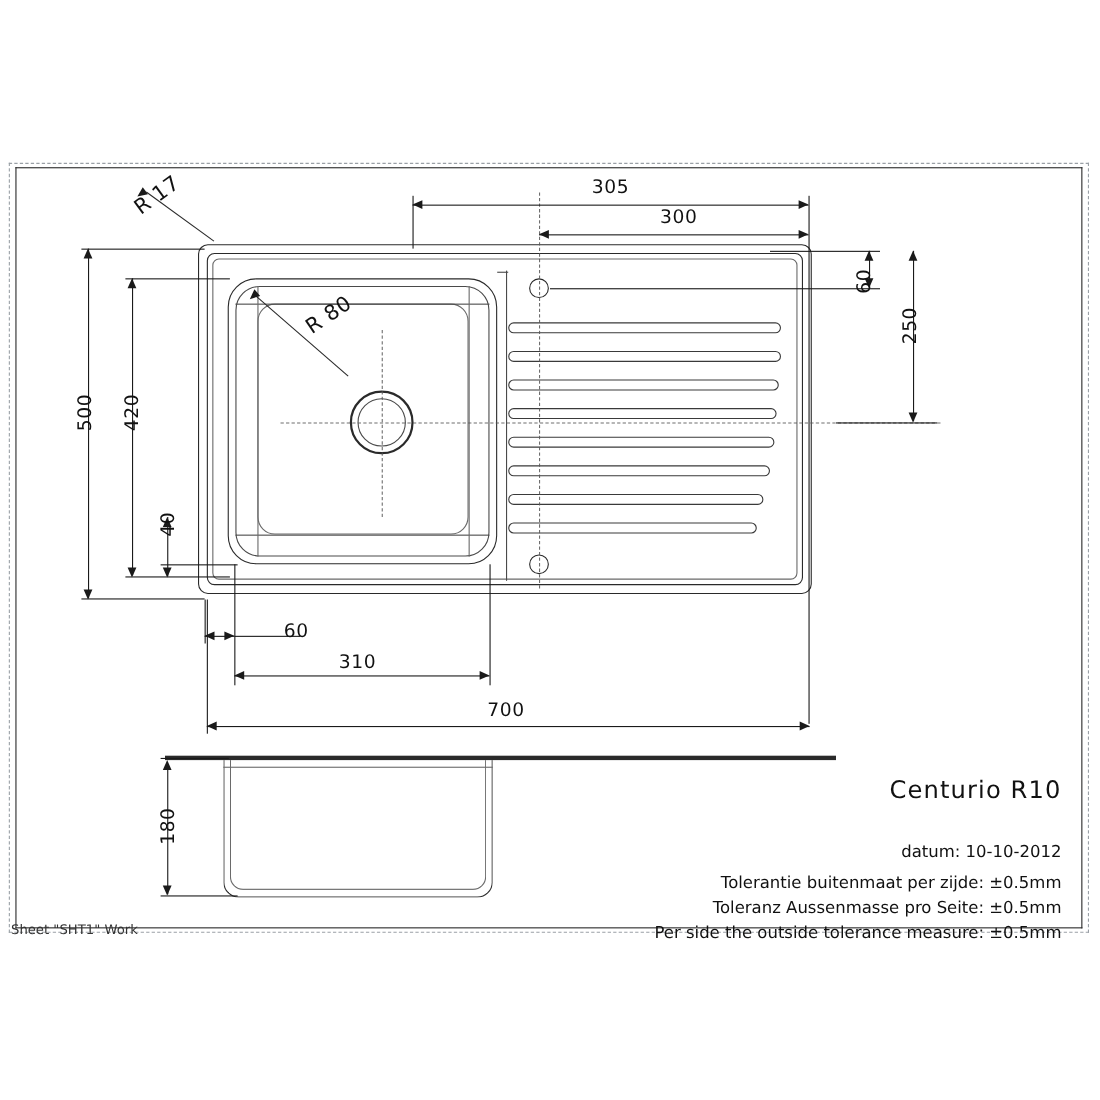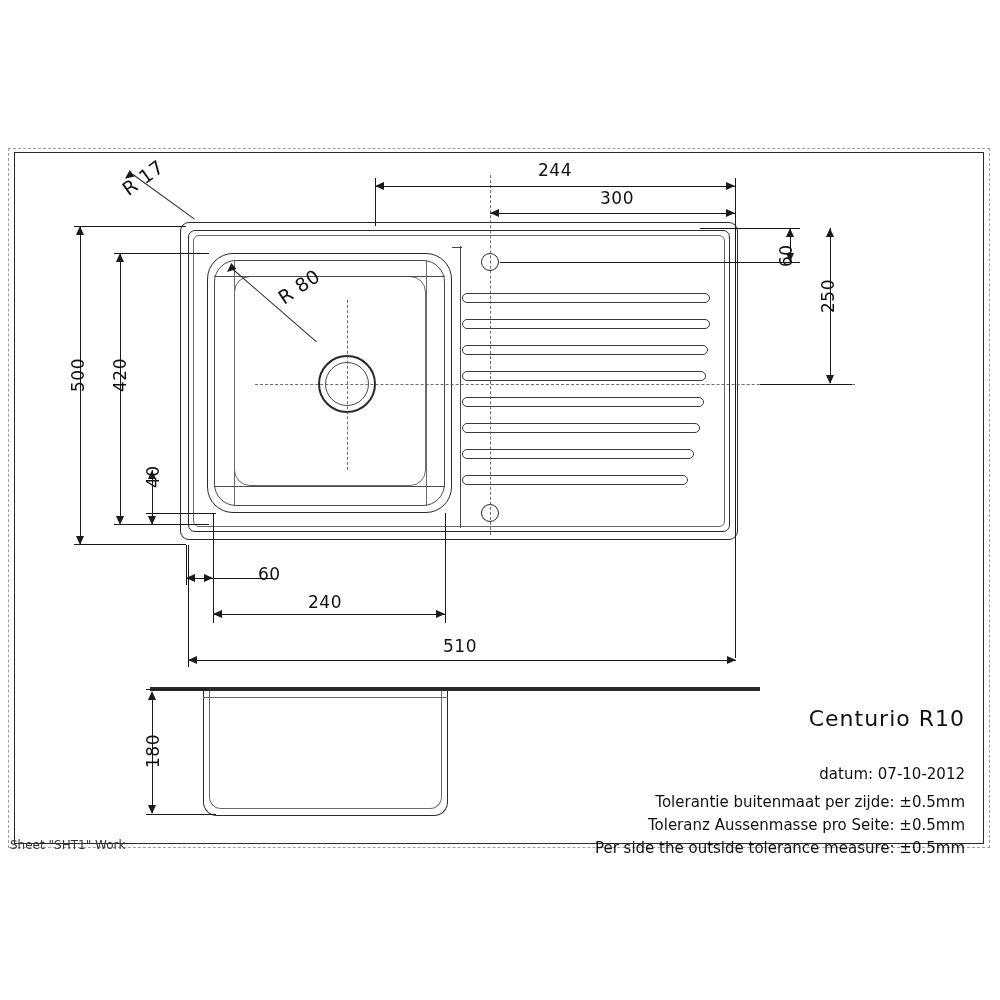--- a/index.html
+++ b/index.html
@@ -332,21 +332,21 @@
 
   <div class="centerline" style="left:255px; top:384px; width:600px;"></div>
   <div class="centerline-v" style="left:347px; top:300px; height:170px;"></div>
   <div class="centerline-v" style="left:490px; top:175px; height:360px;"></div>
 
   <div class="line hline dimline" style="left:375px; top:186px; width:360px;"></div>
   <div class="arrow arr-left" style="left:375px; top:182px;"></div>
   <div class="arrow arr-right" style="left:726px; top:182px;"></div>
   <div class="line vline dimline" style="left:375px; top:178px; height:48px;"></div>
   <div class="line vline dimline" style="left:735px; top:178px; height:480px;"></div>
-  <div class="lbl" style="left:538px; top:160px;">244</div>
+  <div class="lbl" style="left:538px; top:160px;">305</div>
 
   <div class="line hline dimline" style="left:490px; top:213px; width:245px;"></div>
   <div class="arrow arr-left" style="left:490px; top:209px;"></div>
   <div class="arrow arr-right" style="left:726px; top:209px;"></div>
   <div class="lbl" style="left:600px; top:188px;">300</div>
 
   <div class="line vline dimline" style="left:790px; top:228px; height:34px;"></div>
   <div class="arrow arr-up" style="left:786px; top:228px;"></div>
   <div class="arrow arr-down" style="left:786px; top:253px;"></div>
   <div class="line hline dimline" style="left:500px; top:262px; width:300px;"></div>
@@ -385,27 +385,27 @@
   <div class="arrow arr-right" style="left:204px; top:574px;"></div>
   <div class="line hline dimline" style="left:186px; top:578px; width:27px;"></div>
   <div class="line vline dimline" style="left:186px; top:545px; height:40px;"></div>
   <div class="line vline dimline" style="left:213px; top:513px; height:110px;"></div>
   <div class="lbl" style="left:258px; top:564px;">60</div>
 
   <div class="line hline dimline" style="left:213px; top:614px; width:232px;"></div>
   <div class="arrow arr-left" style="left:213px; top:610px;"></div>
   <div class="arrow arr-right" style="left:436px; top:610px;"></div>
   <div class="line vline dimline" style="left:445px; top:513px; height:110px;"></div>
-  <div class="lbl" style="left:308px; top:592px;">240</div>
+  <div class="lbl" style="left:308px; top:592px;">310</div>
 
   <div class="line hline dimline" style="left:188px; top:660px; width:548px;"></div>
   <div class="arrow arr-left" style="left:188px; top:656px;"></div>
   <div class="arrow arr-right" style="left:727px; top:656px;"></div>
   <div class="line vline dimline" style="left:188px; top:545px; height:122px;"></div>
-  <div class="lbl" style="left:443px; top:636px;">510</div>
+  <div class="lbl" style="left:443px; top:636px;">700</div>
 
   <div class="line" style="left:133px; top:174px; width:76px; height:1px; transform: rotate(36deg); transform-origin: left center;"></div>
   <div class="arrow arr-left" style="left:124px; top:172px; transform: rotate(-36deg);"></div>
   <div class="lbl rot" style="left:118px; top:182px; transform: rotate(-36deg); font-size:19px;">R 17</div>
 
   <div class="line" style="left:232px; top:268px; width:112px; height:1px; transform: rotate(41deg); transform-origin: left center;"></div>
   <div class="arrow arr-left" style="left:226px; top:265px; transform: rotate(-41deg);"></div>
   <div class="lbl rot" style="left:274px; top:290px; transform: rotate(-34deg); font-size:19px;">R 80</div>
 
   <div class="sec-top"></div>
@@ -415,20 +415,20 @@
   <div class="line hline" style="left:448px; top:689px; width:312px; background:#2a2a2a;"></div>
 
   <div class="line vline dimline" style="left:152px; top:695px; height:118px;"></div>
   <div class="arrow arr-up" style="left:148px; top:691px;"></div>
   <div class="arrow arr-down" style="left:148px; top:805px;"></div>
   <div class="line hline dimline" style="left:146px; top:689px; width:62px;"></div>
   <div class="line hline dimline" style="left:146px; top:814px; width:70px;"></div>
   <div class="lbl rot" style="left:145px; top:740px; transform: rotate(-90deg) translate(-28px, -2px);">180</div>
 
   <div class="title-text">Centurio R10</div>
-  <div class="meta" style="top:765px;">datum: 07-10-2012</div>
+  <div class="meta" style="top:765px;">datum: 10-10-2012</div>
   <div class="meta" style="top:793px;">Tolerantie buitenmaat per zijde: ±0.5mm</div>
   <div class="meta" style="top:816px;">Toleranz Aussenmasse pro Seite: ±0.5mm</div>
   <div class="meta" style="top:839px;">Per side the outside tolerance measure: ±0.5mm</div>
 
   <div class="sheet-note">Sheet "SHT1" Work</div>
 
 </div>
 
 </body></html>

